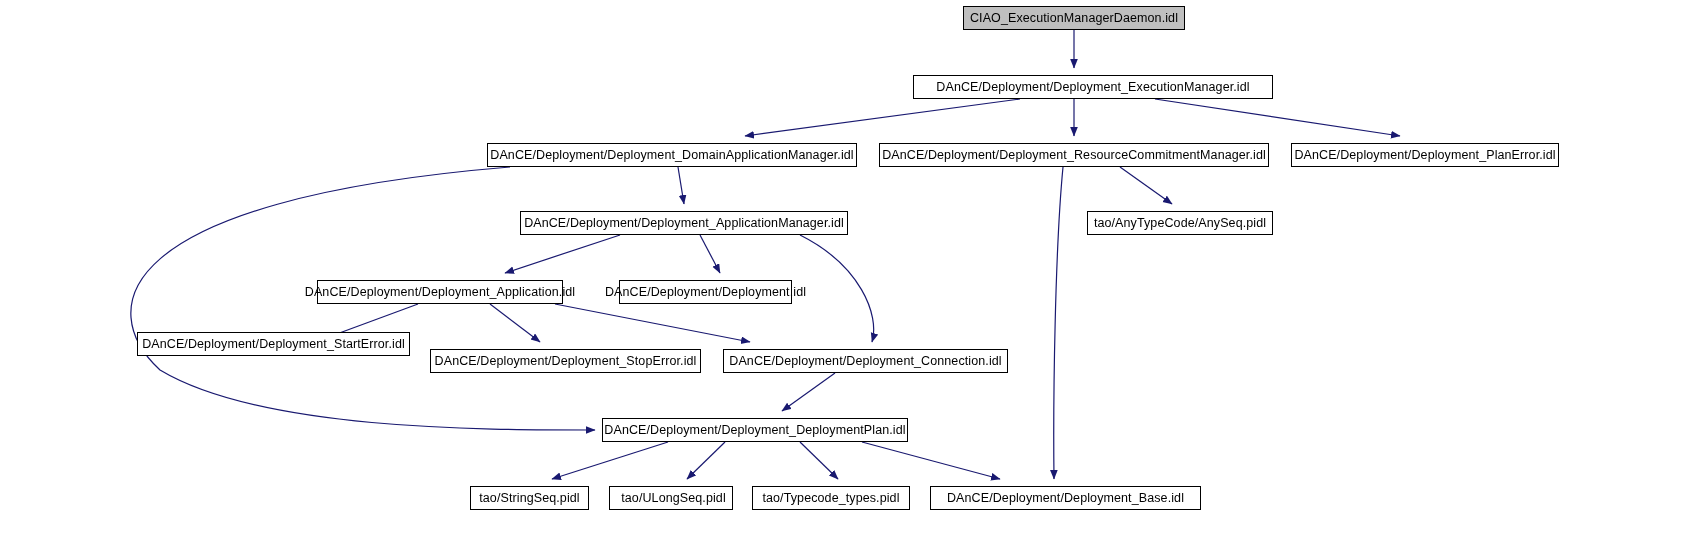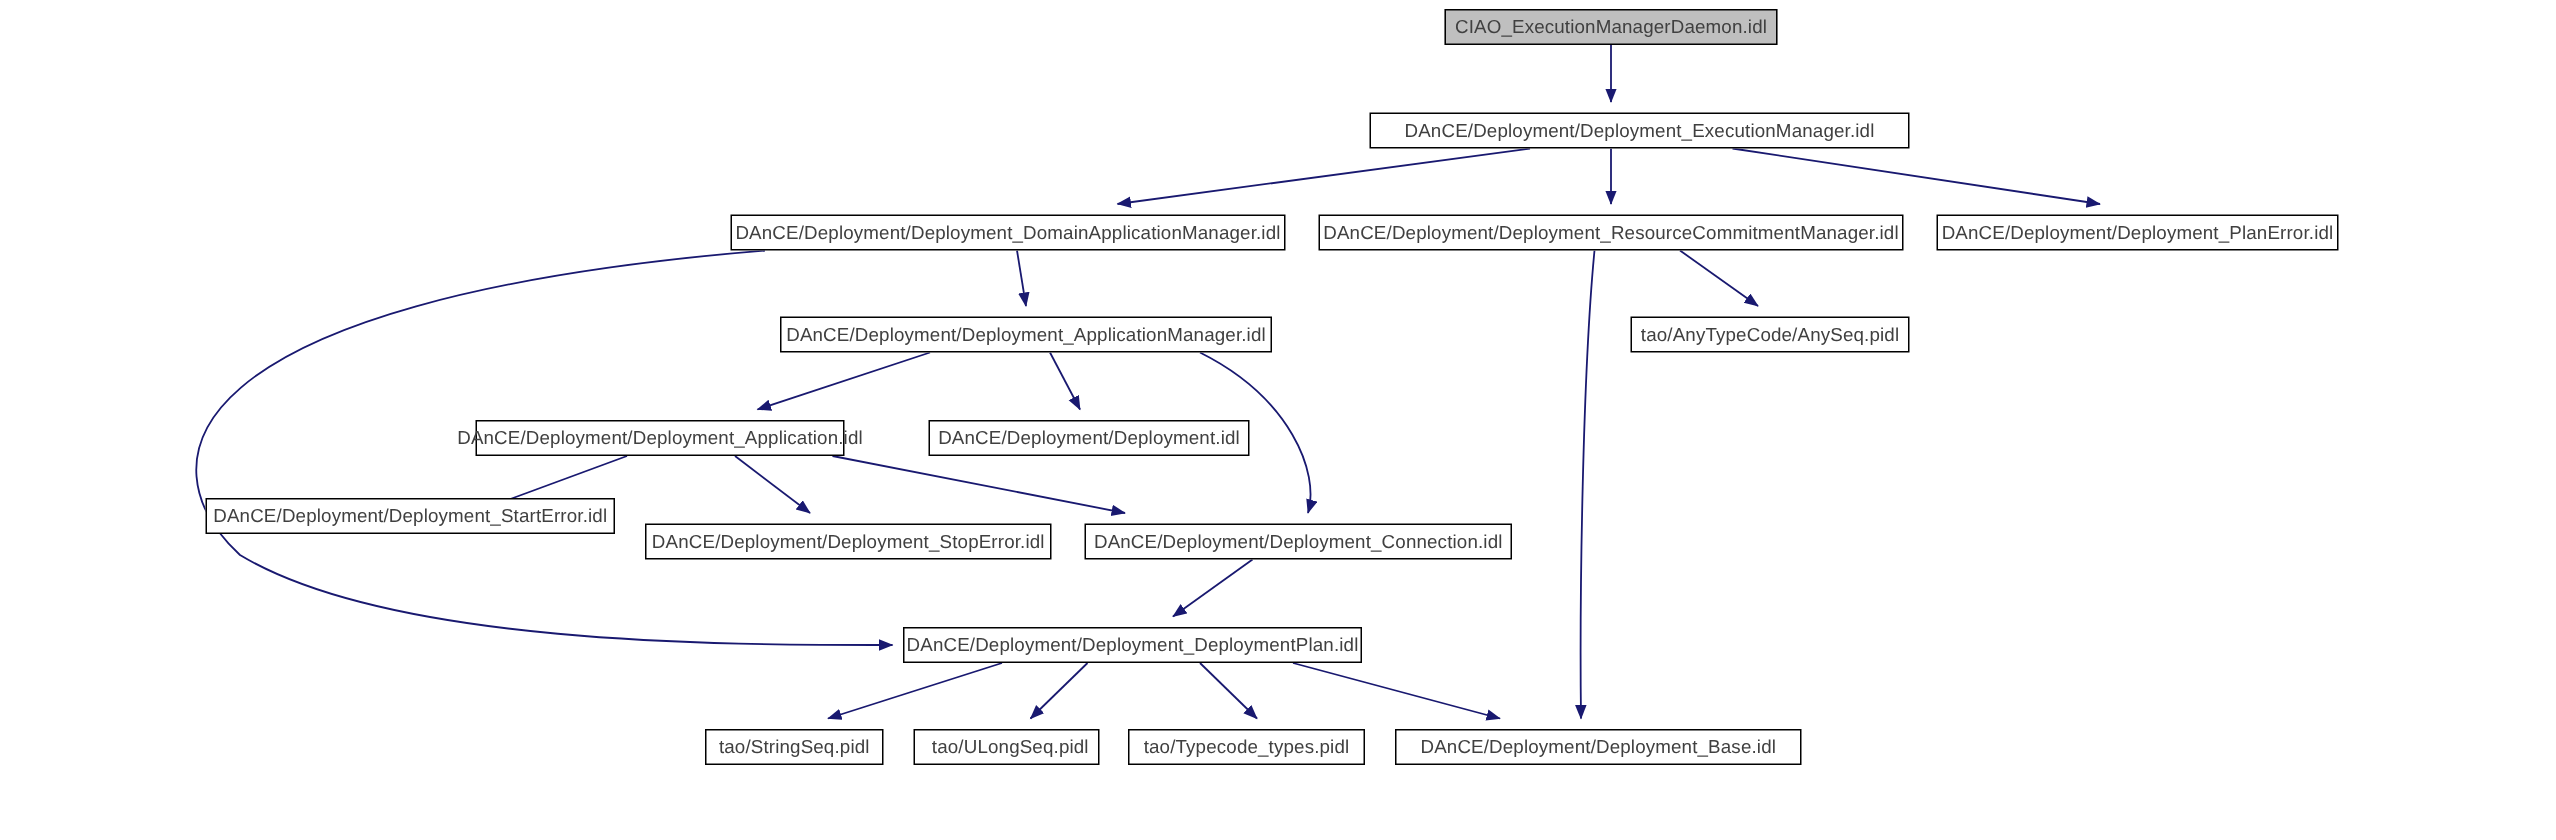--- a/index.html
+++ b/index.html
@@ -23,21 +23,21 @@
     top: 0;
     width: 1704px;
     height: 560px;
     pointer-events: none;
   }
   .gnode {
     position: absolute;
     box-sizing: border-box;
     border: 1px solid #000000;
     background: #ffffff;
-    color: #404040;
+    color: #000000;
     font-size: 12.5px;
     line-height: 1;
     height: 24px;
     display: flex;
     align-items: center;
     justify-content: center;
     white-space: nowrap;
     padding: 0 7px;
     letter-spacing: 0.1px;
   }
@@ -100,21 +100,21 @@
       </div>
       <div class="gnode" style="left: 520px; top: 211px; width: 328px;">
         <span class="gnode-label">DAnCE/Deployment/Deployment_ApplicationManager.idl</span>
       </div>
       <div class="gnode" style="left: 1087px; top: 211px; width: 186px; align-items: center;">
         <span class="gnode-label">tao/AnyTypeCode/AnySeq.pidl</span>
       </div>
       <div class="gnode" style="left: 317px; top: 280px; width: 246px;">
         <span class="gnode-label">DAnCE/Deployment/Deployment_Application.idl</span>
       </div>
-      <div class="gnode" style="left: 619px; top: 280px; width: 214px;">
+      <div class="gnode" style="left: 619px; top: 280px; width: 173px;">
         <span class="gnode-label">DAnCE/Deployment/Deployment.idl</span>
       </div>
       <div class="gnode" style="left: 137px; top: 332px; width: 273px;">
         <span class="gnode-label">DAnCE/Deployment/Deployment_StartError.idl</span>
       </div>
       <div class="gnode" style="left: 430px; top: 349px; width: 271px;">
         <span class="gnode-label">DAnCE/Deployment/Deployment_StopError.idl</span>
       </div>
       <div class="gnode" style="left: 723px; top: 349px; width: 285px;">
         <span class="gnode-label">DAnCE/Deployment/Deployment_Connection.idl</span>

